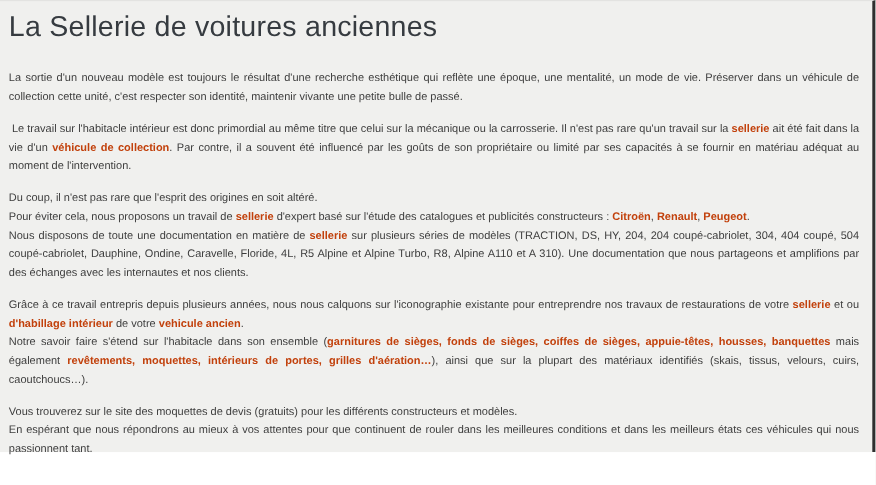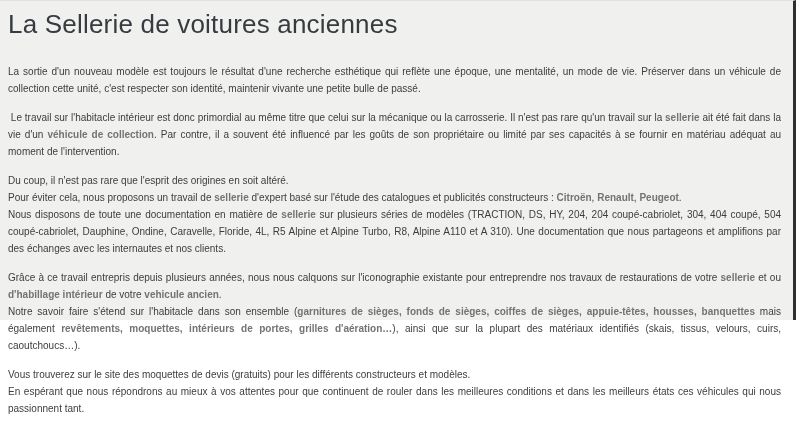--- a/index.html
+++ b/index.html
@@ -8,21 +8,21 @@
   }
   body {
     width: 796px;
     height: 441px;
     overflow: hidden;
     font-family: "Liberation Sans", sans-serif;
   }
   .page {
     box-sizing: border-box;
     width: 796px;
-    height: 320px;
+    height: 411px;
     background: #f0f0ee;
     border-top: 1px solid #e3e3e1;
     border-right: 3px solid #2f2f2f;
     padding: 6px 8px 0 8px;
   }
   h1.page-title {
     margin: 0 0 22px 0;
     font-size: 26px;
     line-height: 34px;
     font-weight: 400;
@@ -31,21 +31,21 @@
   }
   .article-body p.para {
     margin: 0 4px 12px 0;
     font-size: 10px;
     line-height: 17px;
     color: #3d3d3d;
     text-align: justify;
   }
   .article-body p.para b {
     font-weight: 700;
-    color: #737373;
+    color: #c2410c;
   }
 </style>
 </head>
 <body>
 
 <div class="page">
   <h1 class="page-title">La Sellerie de voitures anciennes</h1>
   <div class="article-body">
       <p class="para"><span>La sortie d'un nouveau modèle est toujours le résultat d'une recherche esthétique qui reflète une époque, une mentalité, un mode de vie. Préserver dans un véhicule de collection cette unité, c'est respecter son identité, maintenir vivante une petite bulle de passé.</span></p>
       <p class="para"><span>&nbsp;Le travail sur l'habitacle intérieur est donc primordial au même titre que celui sur la mécanique ou la carrosserie. Il n'est pas rare qu'un travail sur la </span><b>sellerie</b><span> ait été fait dans la vie d'un </span><b>véhicule de collection</b><span>. Par contre, il a souvent été  influencé par les goûts de son propriétaire ou limité par ses capacités à se fournir en matériau adéquat au moment de l'intervention.</span></p>

